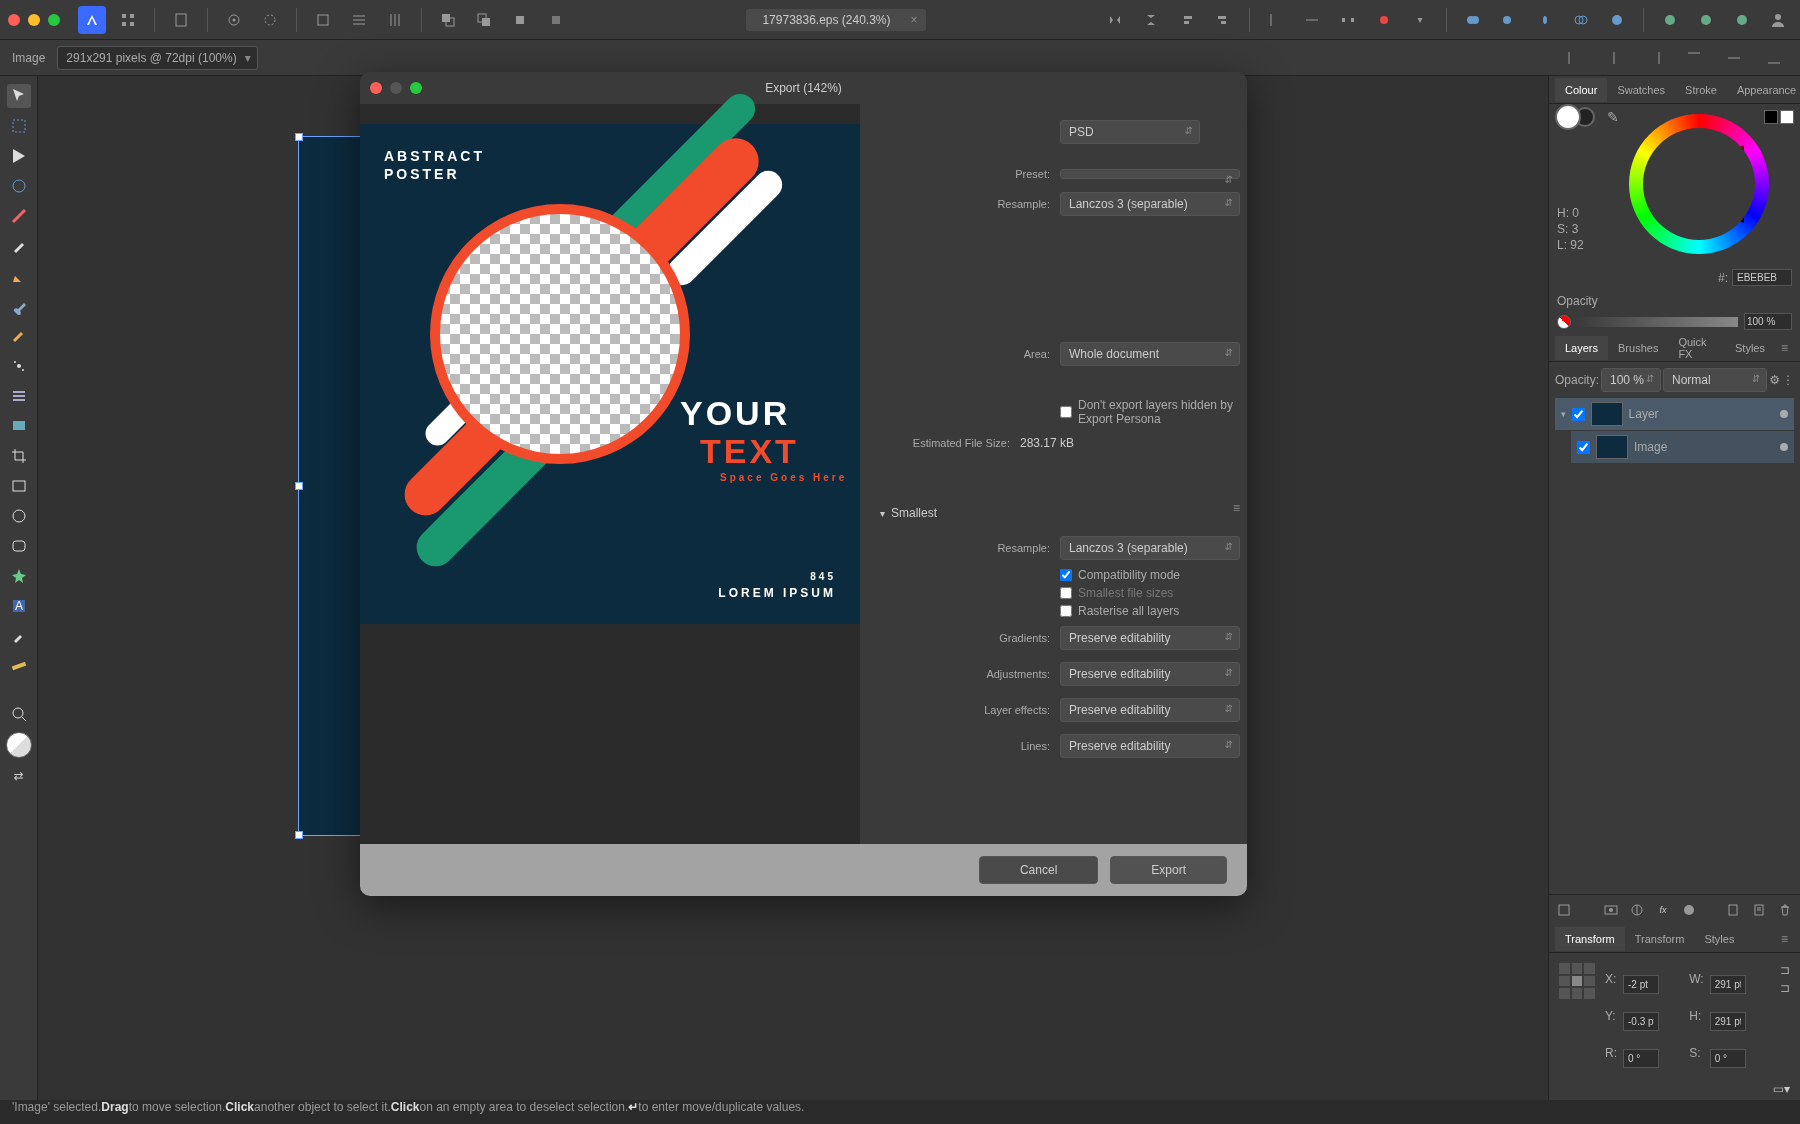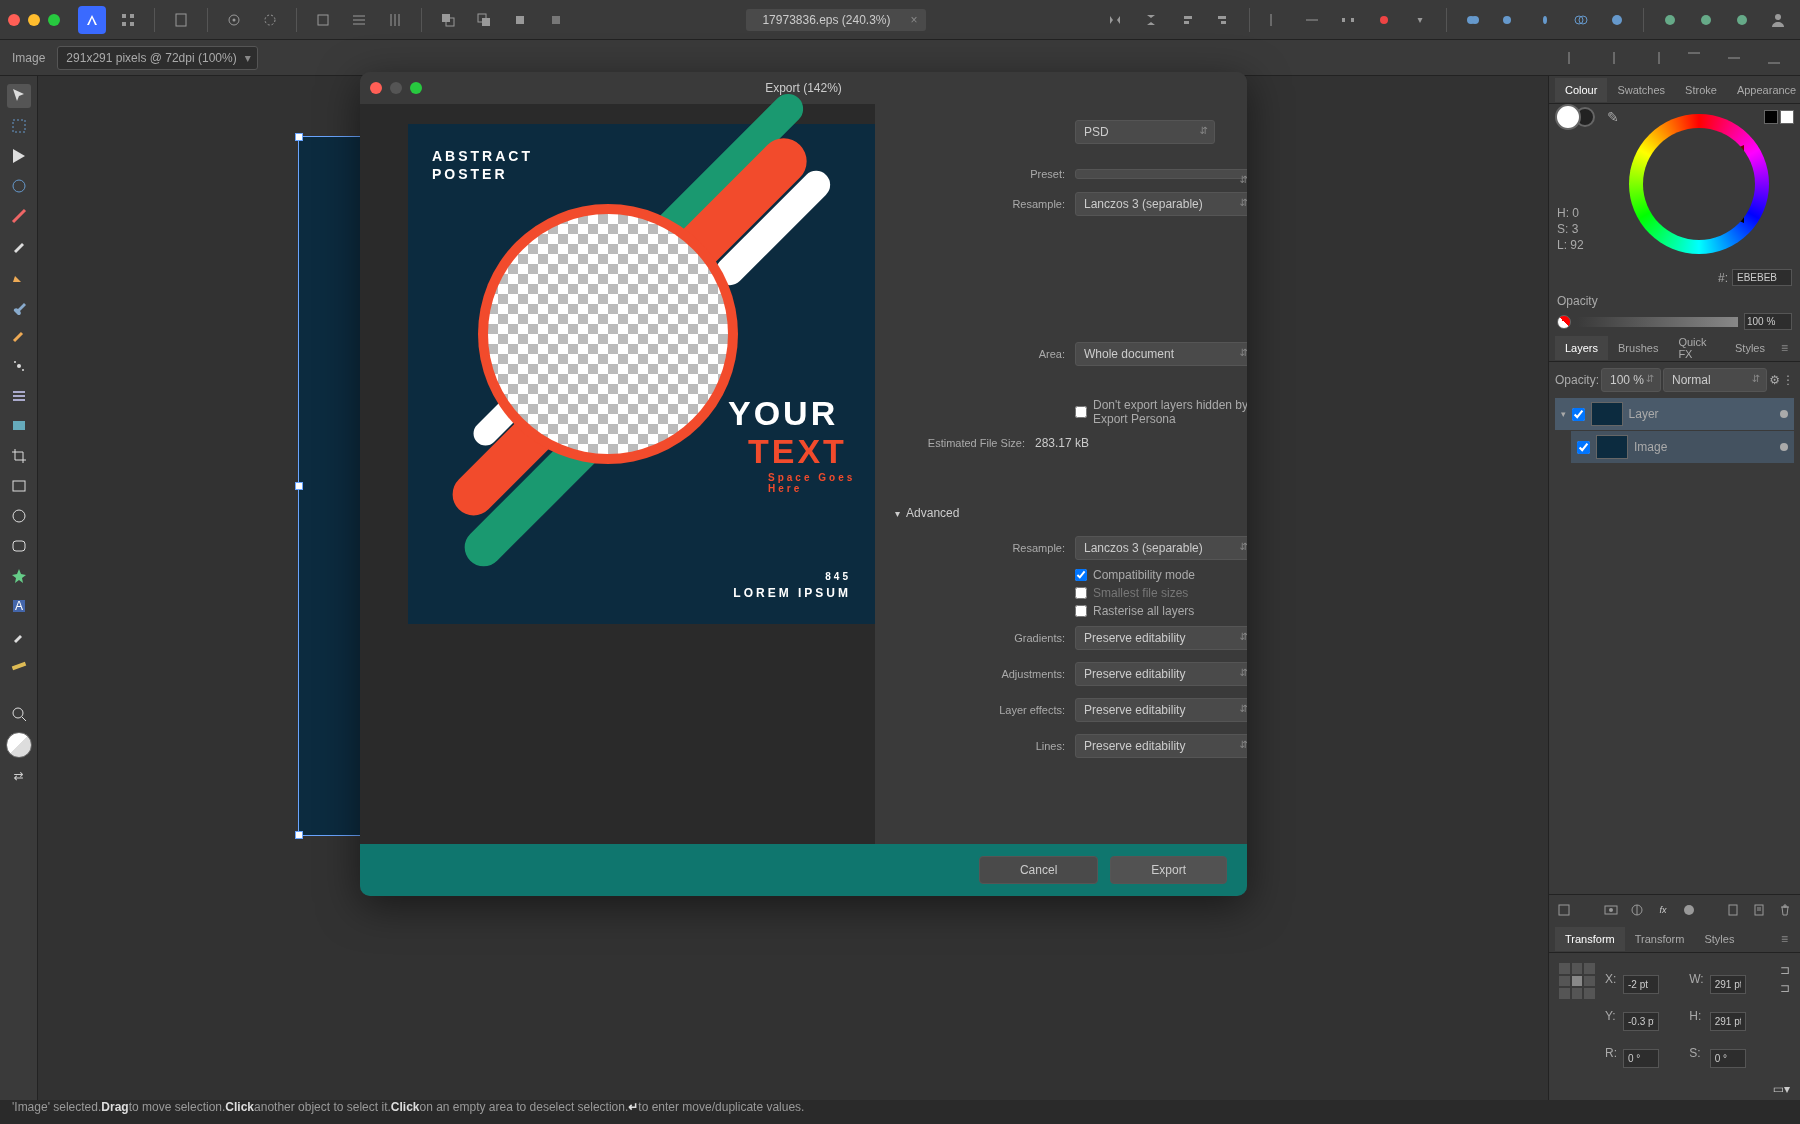--- a/index.html
+++ b/index.html
@@ -71,33 +71,33 @@
 .statusbar b{color:#ddd;font-weight:600;}
 
 
 .modal-back{position:absolute;inset:0;display:flex;align-items:flex-start;justify-content:center;}
 .modal{position:absolute;left:360px;top:72px;width:887px;background:#3a3a3a;border-radius:10px;box-shadow:0 10px 40px rgba(0,0,0,.5);overflow:hidden;}
 .modal-title{height:32px;display:flex;align-items:center;justify-content:center;font-size:12px;color:#ccc;position:relative;background:#3a3a3a;}
 .modal-tl{position:absolute;left:10px;top:10px;display:flex;gap:8px;}
 .modal-tl div{width:12px;height:12px;border-radius:50%;}
 .modal-body{display:flex;}
 .preview{width:515px;height:740px;background:#2a2a2a;display:flex;align-items:flex-start;justify-content:center;padding-top:20px;}
-.preview-inner{width:500px;height:500px;background:#0c2b3f;position:relative;margin-left:48px;}
+.preview-inner{width:500px;height:500px;background:#0c2b3f;position:relative;}
 .checker{background:repeating-conic-gradient(#bbb 0 25%,#fff 0 50%) 0 0/20px 20px;}
 .settings{flex:1;padding:12px 20px;display:flex;flex-direction:column;gap:4px;}
 .form-row{display:flex;align-items:center;gap:10px;margin:4px 0;}
 .form-row label{width:170px;text-align:right;color:#aaa;font-size:11px;}
 .sel{flex:0 0 180px;background:#4a4a4a;border:1px solid #555;padding:4px 8px;font-size:11px;color:#ccc;position:relative;border-radius:3px;}
 .sel.wide{flex:1;}
 .sel::after{content:"⇵";position:absolute;right:6px;color:#888;font-size:10px;}
 .chk{display:flex;align-items:center;gap:6px;margin-left:180px;font-size:11px;color:#aaa;}
 .chk input{width:12px;height:12px;}
 .adv-head{display:flex;align-items:center;gap:6px;margin:18px 0 8px;color:#ccc;}
 .adv-head::before{content:"▾";font-size:10px;}
-.modal-footer{display:flex;justify-content:flex-end;gap:12px;padding:12px 20px;background:#0f766e;}
+.modal-footer{display:flex;justify-content:flex-end;gap:12px;padding:12px 20px;background:#a3a3a3;}
 .btn{padding:6px 40px;background:#4a4a4a;border:1px solid #555;border-radius:4px;color:#ccc;font-size:11px;cursor:pointer;}
 .btn.primary{background:#525252;}
 
 
 .stripe{position:absolute;border-radius:40px;}
 .circ{position:absolute;border-radius:50%;}
 </style>
 </head>
 <body>
 
@@ -684,21 +684,21 @@
             <input type="checkbox" style="">
             <span>Don't export layers hidden by Export Persona</span>
           </div>
         <div class="form-row" style="margin-top:6px">
             <label style="width:130px">Estimated File Size:</label>
             <span style="color:#ccc">283.17 kB</span>
           </div>
 
         <div style="display:flex;align-items:center;margin-top:30px;">
           <div class="adv-head">
-              <span>Advanced</span>
+              <span>Smallest</span>
             </div>
           <div style="flex:1"></div>
           <div style="color:#888">≡</div>
         </div>
         <div class="form-row">
             <label>Resample:</label>
             <div class="sel wide"><span>Lanczos 3 (separable)</span></div>
           </div>
         <div class="chk">
             <input type="checkbox" checked="" style="">

